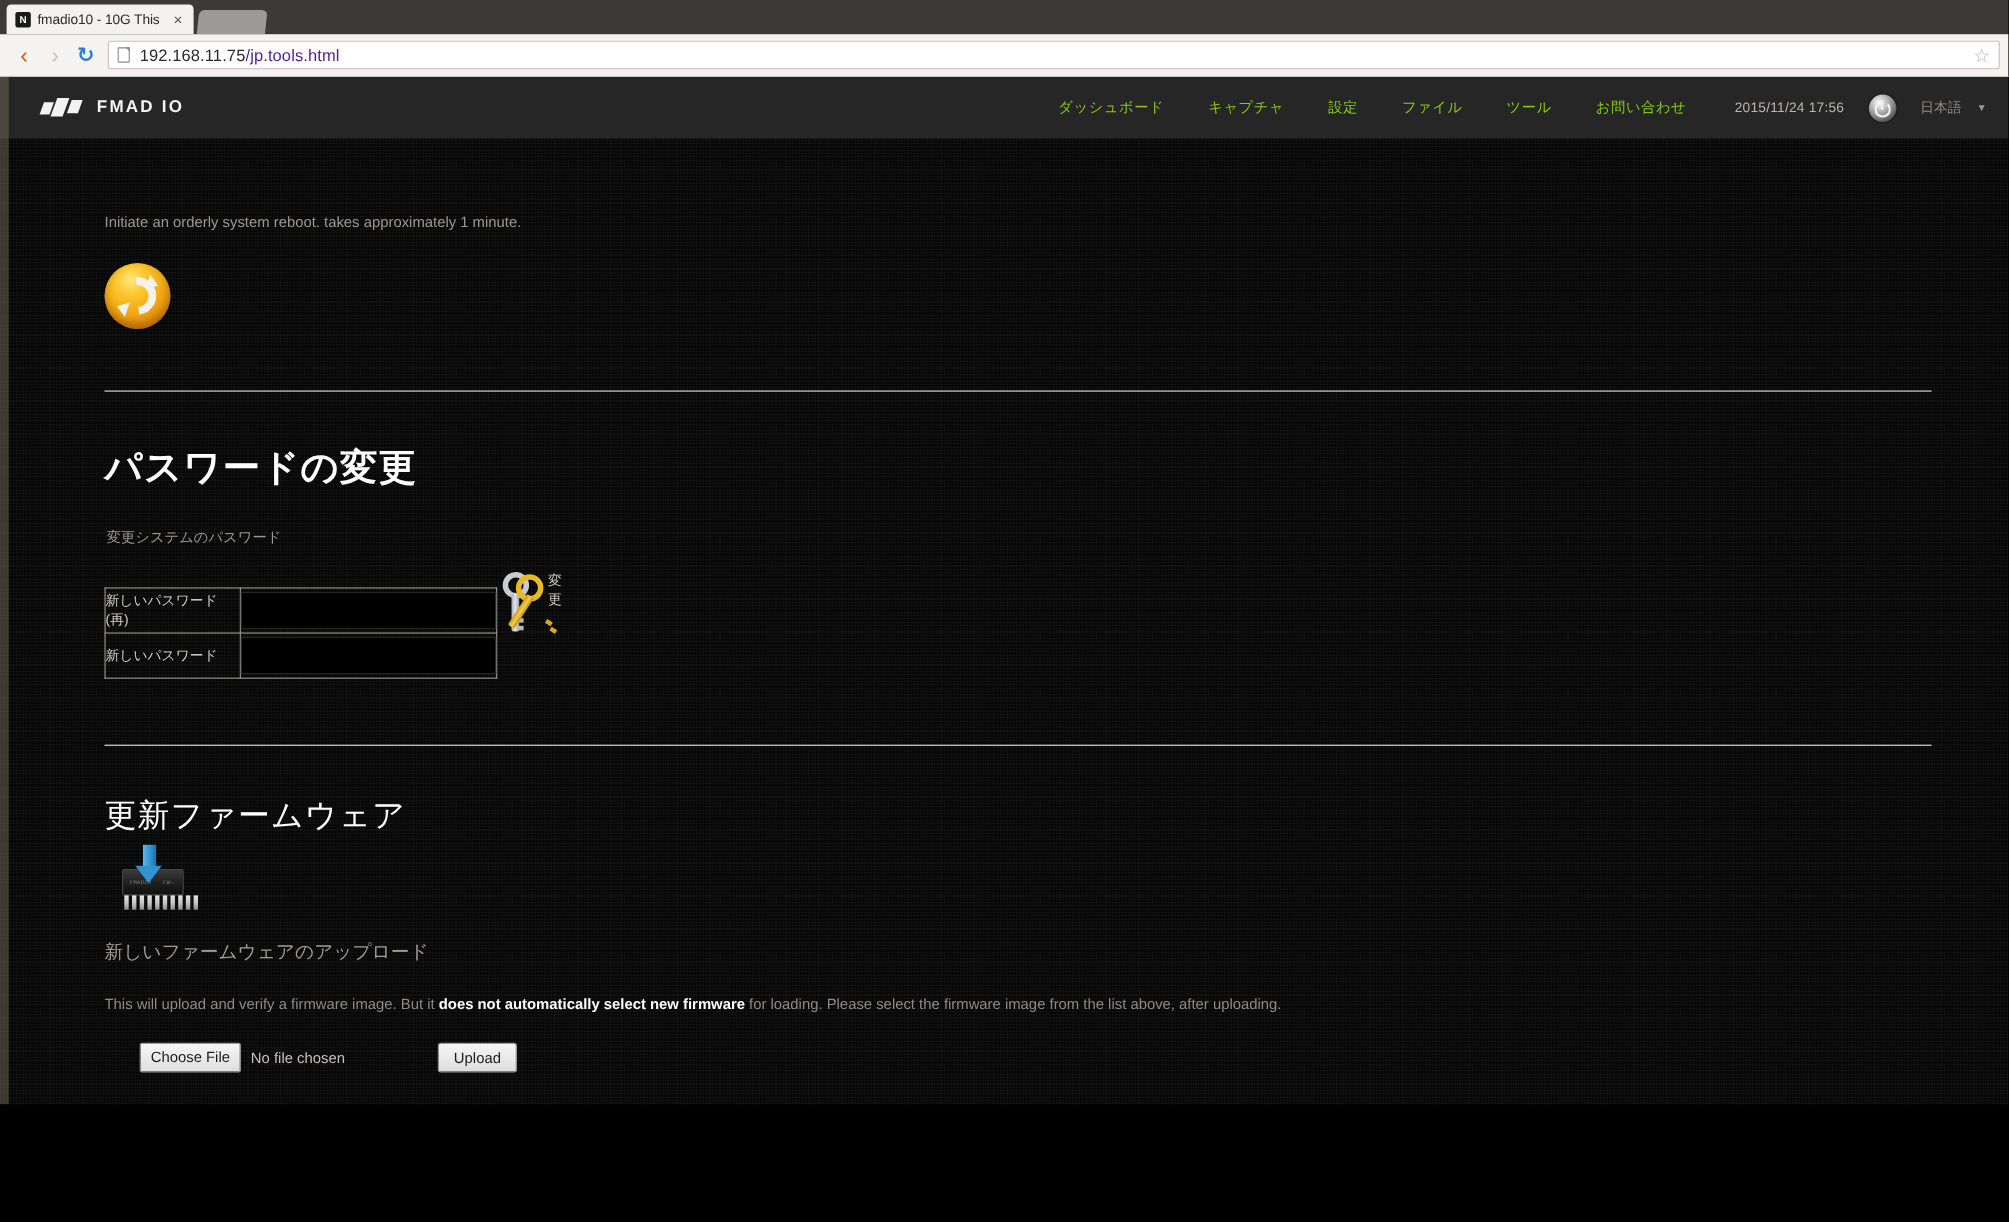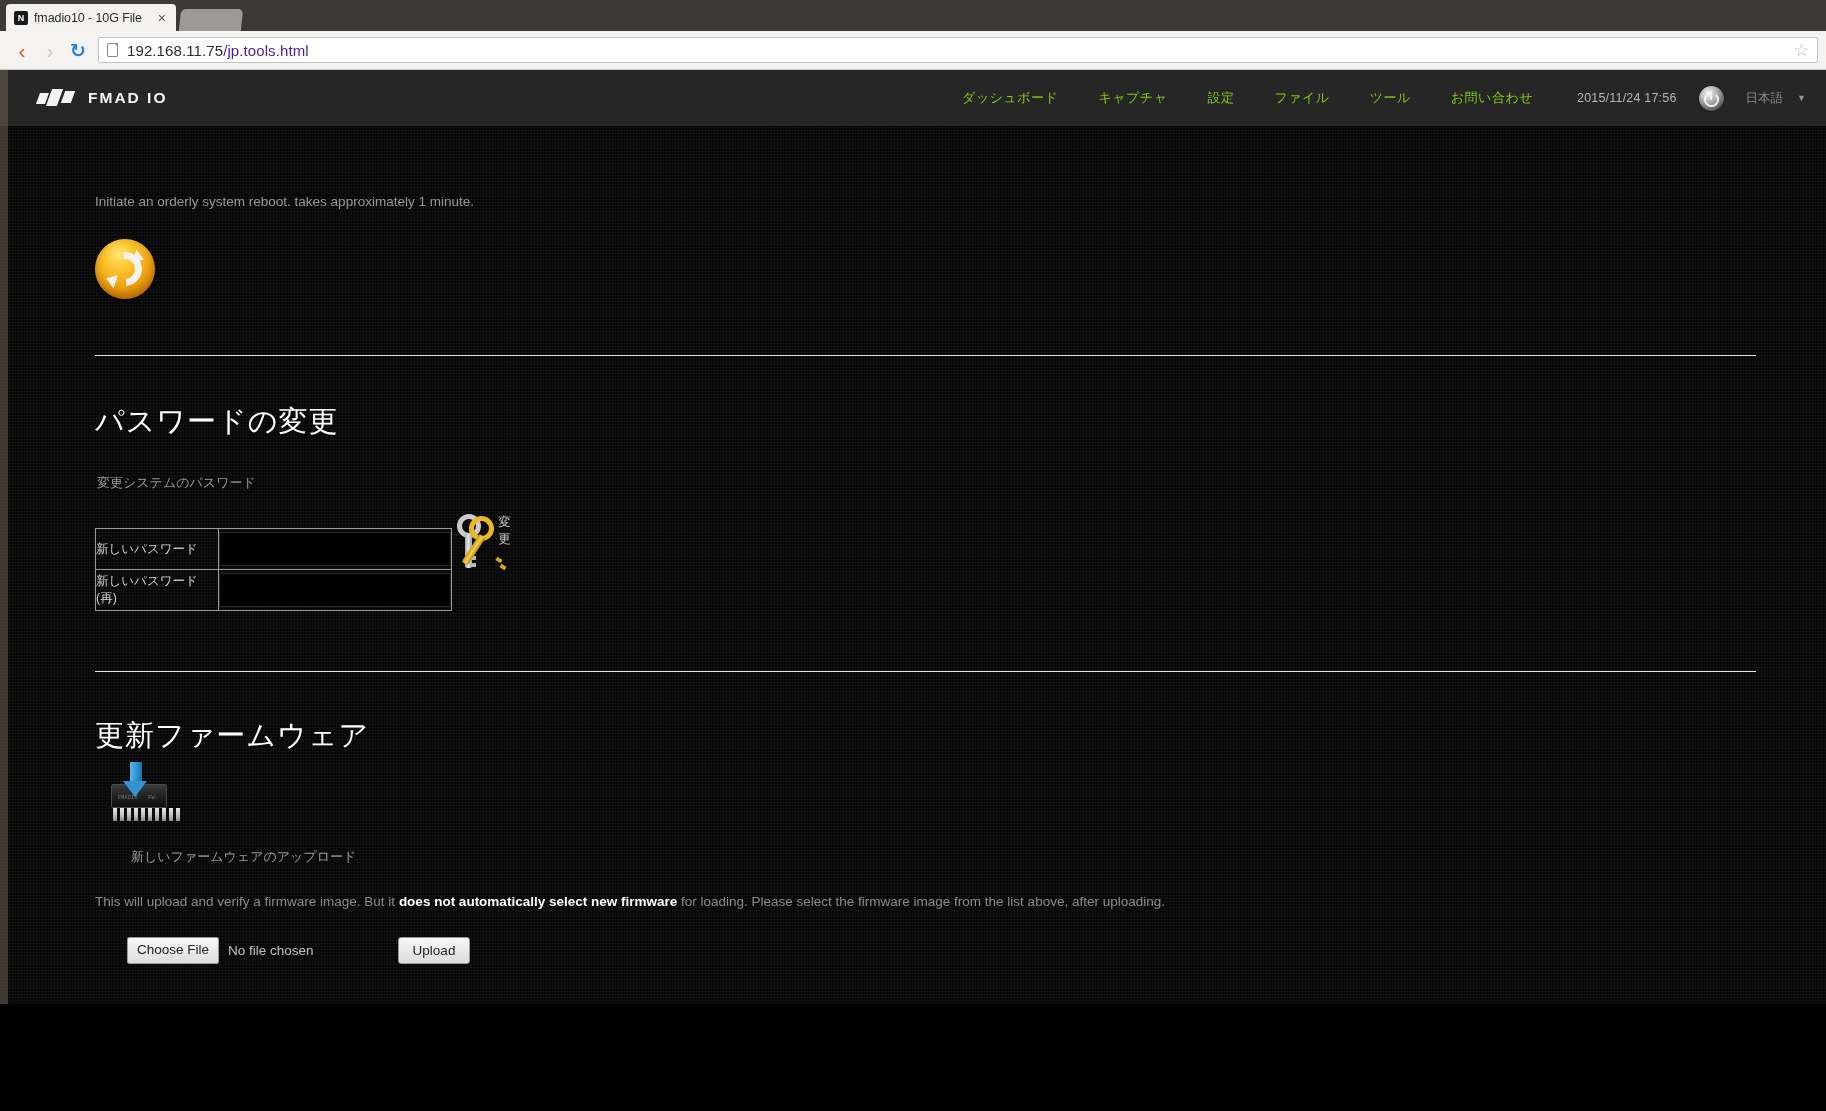--- a/index.html
+++ b/index.html
@@ -299,21 +299,21 @@
     border: 0;
     border-top: 1.5px solid #e7e6e4;
     margin: 0 70px 0 95px;
   }
   #div1 { margin-top: 56px; }
   #div2 { margin-top: 60px; }
   #div3 { margin-top: 60px; }
 
   
   #sec-pass { padding-top: 46px; }
-  #sec-pass h1.sec-title { font-size: 29px; }
+  #sec-pass h1.sec-title { font-size: 34px; font-weight: bold; }
   #sec-pass .sec-desc { font-size: 13px; margin-top: 32px; margin-left: 2px; }
 
   .pwd-wrap { display: flex; align-items: flex-start; margin-top: 36px; }
   table.pwd-table {
     border-collapse: collapse;
     width: 357px;
   }
   table.pwd-table td {
     border: 1px solid #9c9a96;
     height: 41px;
@@ -447,21 +447,21 @@
   }
   .dl-arrow .head {
     position: absolute;
     left: -2px; top: 19px;
     width: 0; height: 0;
     border-style: solid;
     border-width: 16px 12px 0 12px;
     border-color: #2f93d4 transparent transparent transparent;
   }
 
-  .fw-sub { color: #a09d97; font-size: 13px; margin-top: 26px; margin-left: 36px; }
+  .fw-sub { color: #a09d97; font-size: 17px; margin-top: 26px; }
   .fw-desc { color: #8e8b86; font-size: 13.5px; margin-top: 28px; }
   .fw-desc b { color: #ffffff; font-weight: bold; }
 
   .fw-controls {
     display: flex;
     align-items: center;
     margin-top: 28px;
     position: relative;
   }
   .file-input {
@@ -511,21 +511,21 @@
   }
 </style>
 </head>
 <body>
 
 <div class="browser">
 
   <div class="tabstrip">
     <div class="tab">
       <span class="tab-favicon">N</span>
-      <span class="tab-title">fmadio10 - 10G File</span>
+      <span class="tab-title">fmadio10 - 10G This</span>
       <span class="tab-close">×</span>
     </div>
     <div class="tab-ghost"></div>
   </div>
 
   <div class="urlbar-row">
     <span class="nav-btn nav-back">‹</span>
     <span class="nav-btn nav-fwd">›</span>
     <span class="nav-btn nav-reload">↻</span>
     <div class="urlbox">
@@ -578,27 +578,27 @@
       <hr class="divider" id="div1">
 
       <section class="section" id="sec-pass">
         <h1 class="sec-title">パスワードの変更</h1>
         <p class="sec-desc">変更システムのパスワード</p>
 
         <div class="pwd-wrap">
           <table class="pwd-table">
             <tbody>
                 <tr>
-              <td class="pwd-label">新しいパスワード</td>
+              <td class="pwd-label">新しいパスワード (再)</td>
               <td class="pwd-inputcell">
                 <input class="pwd-input" type="password" placeholder="" style="">
               </td>
             </tr>
             <tr>
-              <td class="pwd-label">新しいパスワード (再)</td>
+              <td class="pwd-label">新しいパスワード</td>
               <td class="pwd-inputcell">
                 <input class="pwd-input" type="password" placeholder="" style="">
               </td>
             </tr>
           </tbody>
             </table>
 
           <div class="keys-wrap">
             <span class="keys-icon">
               <span class="bow bow-s"></span>

